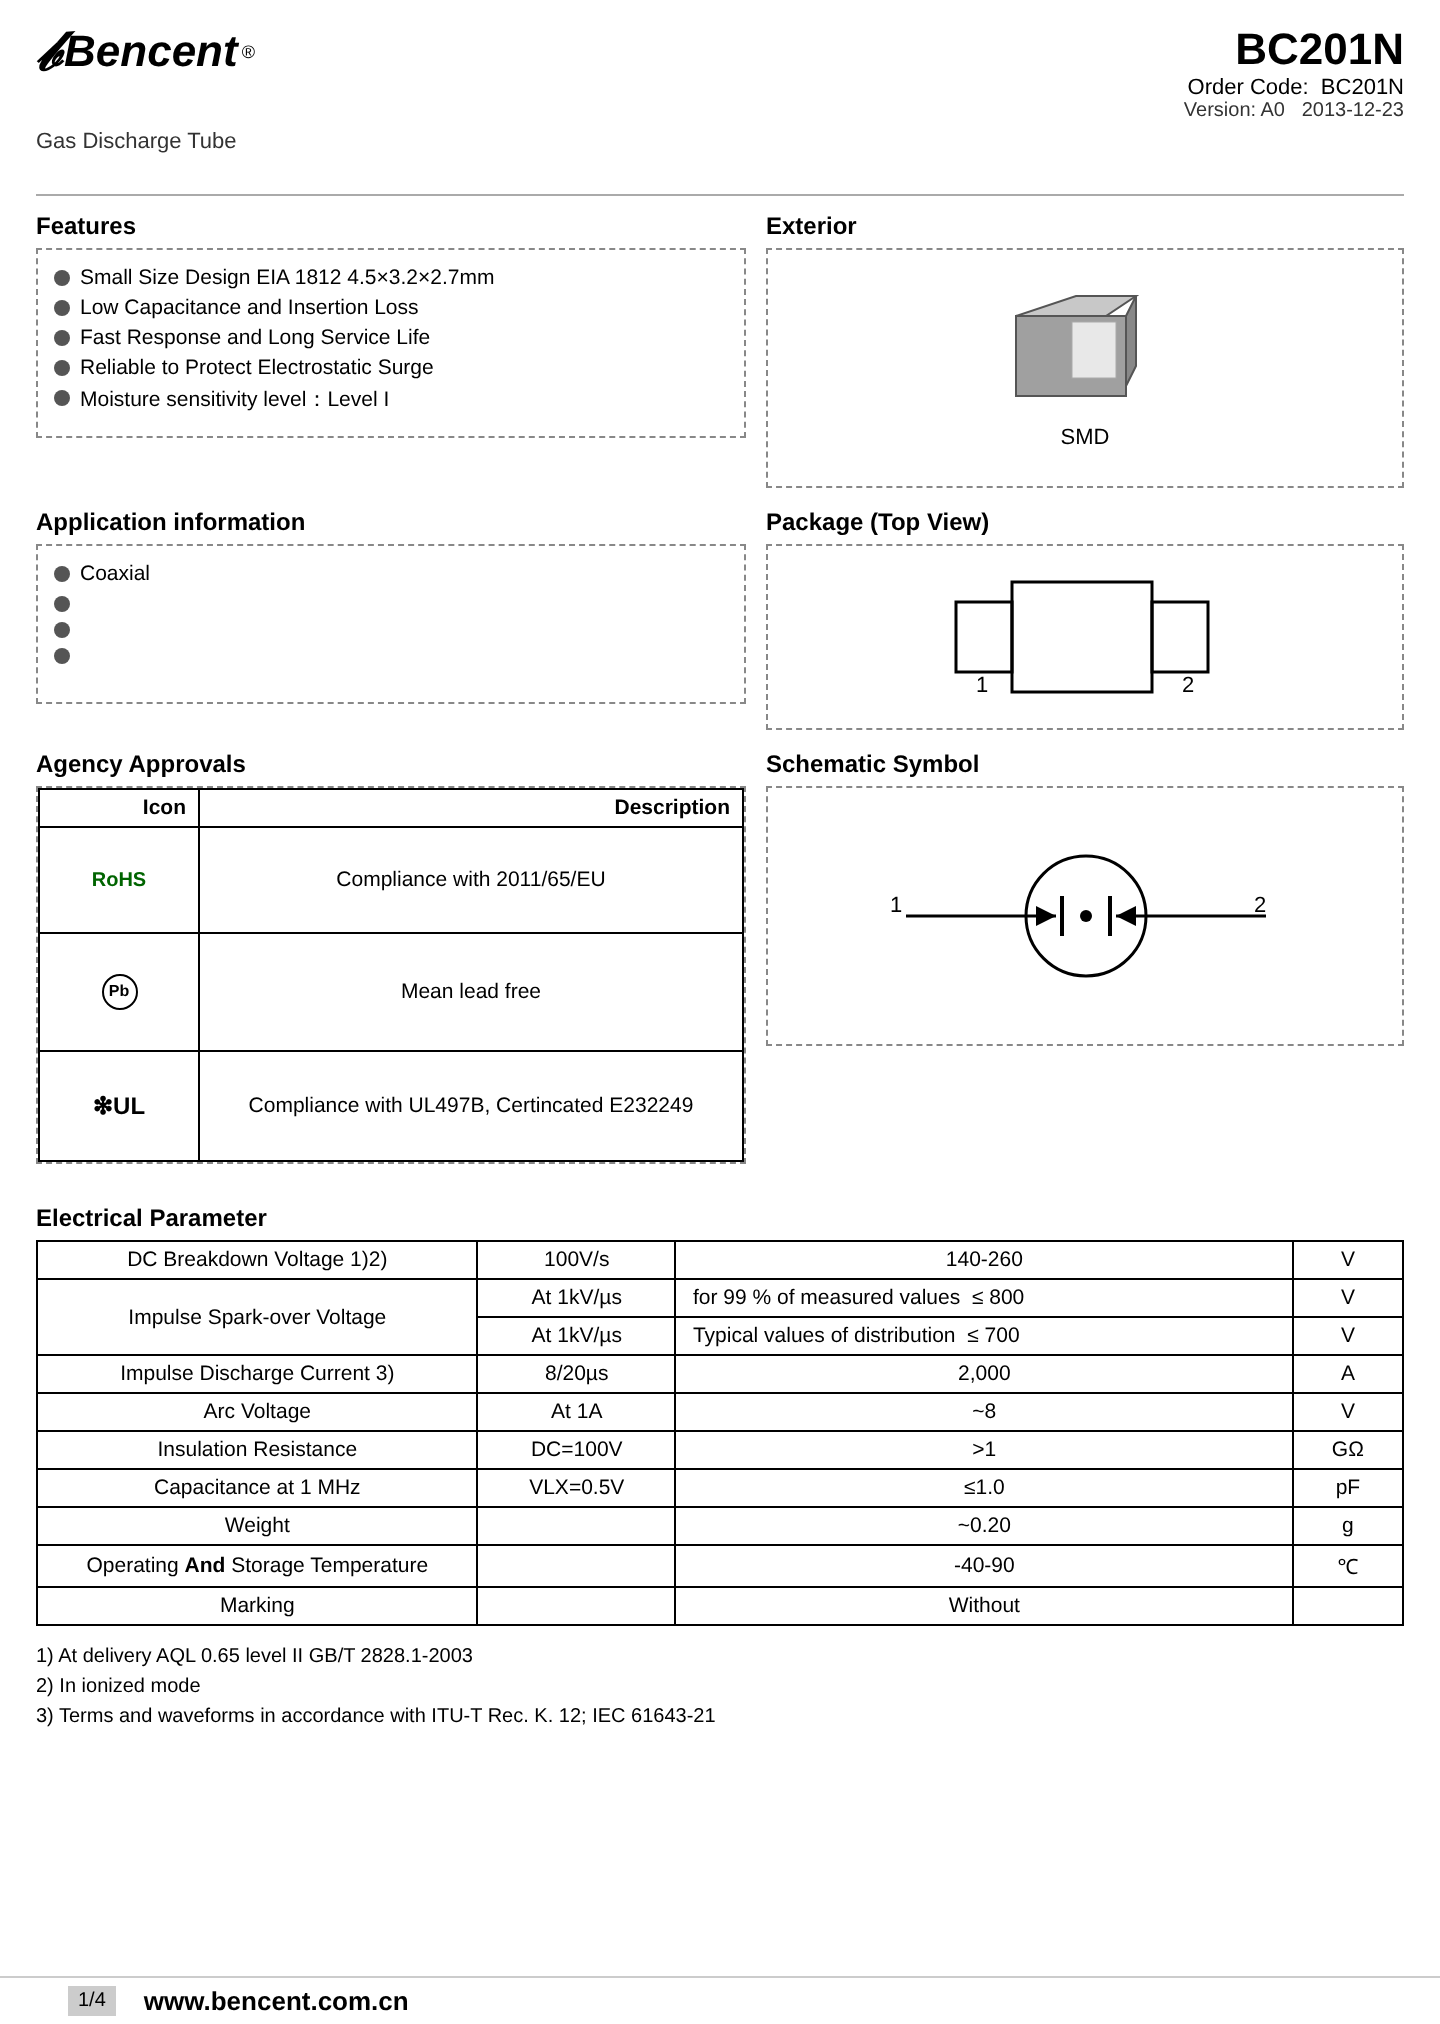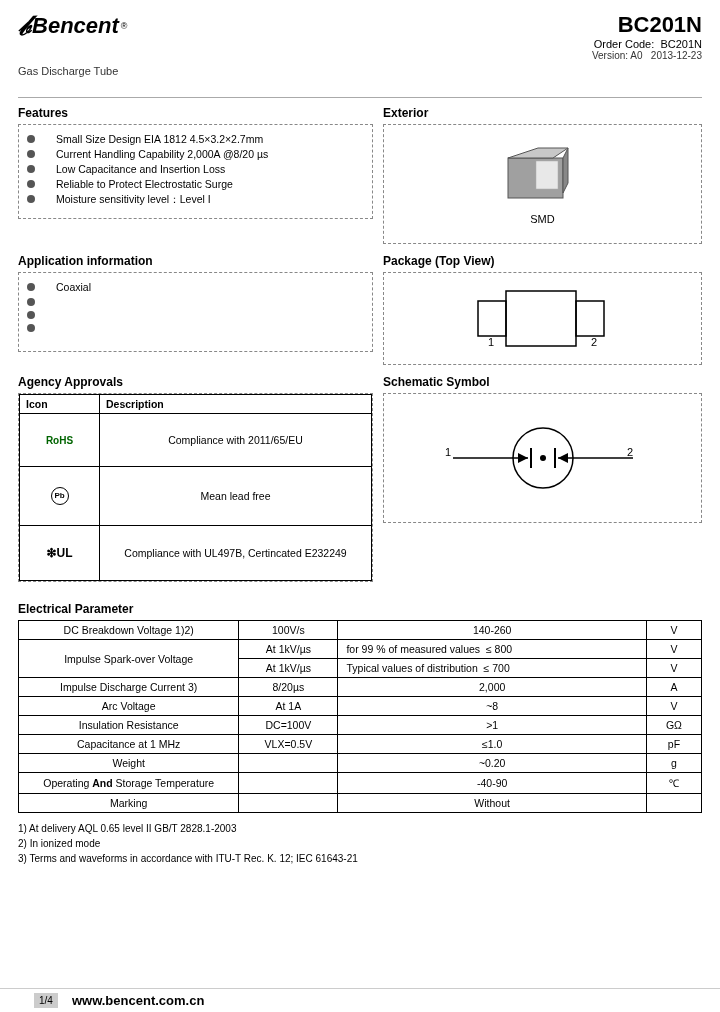--- a/index.html
+++ b/index.html
@@ -83,21 +83,21 @@
     }
     .dashed-border {
       border: 1px dashed #888;
       padding: 8px;
       margin-bottom: 10px;
     }
     
     .feature-item {
       display: flex;
       align-items: flex-start;
-      gap: 21px;
+      gap: 5px;
       margin-bottom: 3px;
       font-size: 10.5px;
     }
     .bullet {
       width: 8px;
       height: 8px;
       border-radius: 50%;
       background: #555;
       flex-shrink: 0;
       margin-top: 2px;
@@ -123,21 +123,21 @@
     }
     
     .approvals-table {
       width: 100%;
       border-collapse: collapse;
       font-size: 10.5px;
     }
     .approvals-table th {
       border: 1px solid #000;
       padding: 3px 6px;
-      text-align: left;
+      text-align: right;
       font-weight: bold;
       background: #fff;
     }
     .approvals-table td {
       border: 1px solid #000;
       padding: 20px 6px;
       text-align: center;
     }
     .approvals-table td.icon-cell {
       font-weight: bold;
@@ -255,25 +255,25 @@
   <div class="two-col">
     <div class="left-col">
       <div class="section-title">Features</div>
       <div class="dashed-border">
         <div class="feature-item">
           <span class="bullet"></span>
           <span>Small Size Design EIA 1812 4.5×3.2×2.7mm</span>
         </div>
         <div class="feature-item">
           <span class="bullet"></span>
-          <span>Current Handling Capability 2,000A @8/20 µs</span>
-        </div>
-        <div class="feature-item">
-          <span class="bullet"></span>
           <span>Low Capacitance and Insertion Loss</span>
+        </div>
+        <div class="feature-item">
+          <span class="bullet"></span>
+          <span>Fast Response and Long Service Life</span>
         </div>
         <div class="feature-item">
           <span class="bullet"></span>
           <span>Reliable to Protect Electrostatic Surge</span>
         </div>
         <div class="feature-item">
           <span class="bullet"></span>
           <span>Moisture sensitivity level：Level I</span>
         </div>
       </div>

